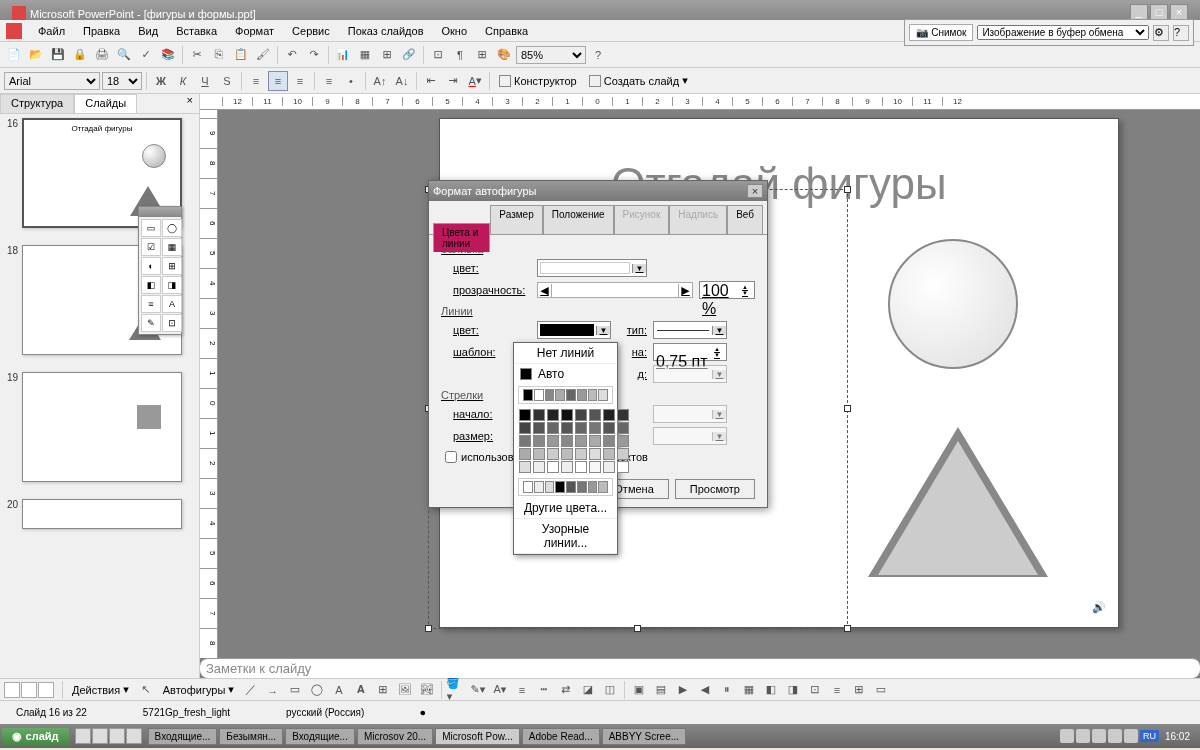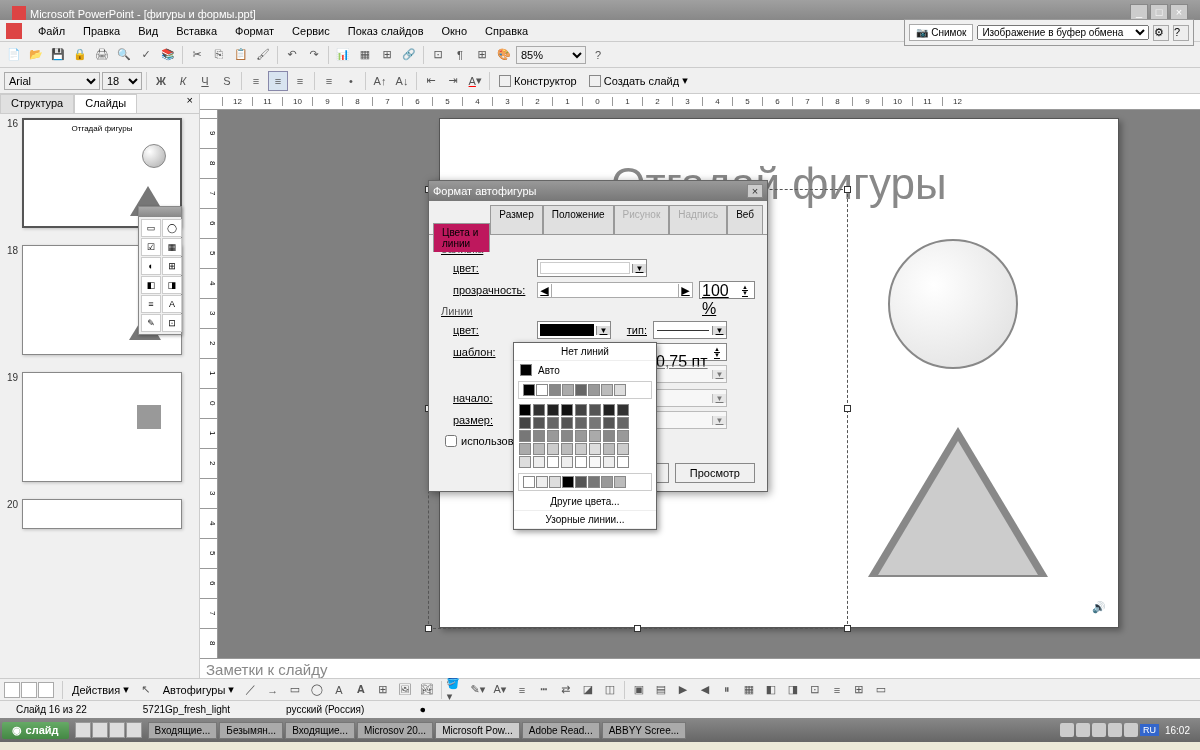--- a/index.html
+++ b/index.html
@@ -92,39 +92,39 @@
 .dialog .dslider .strk { flex: 1; }
 .dialog .dspin { width: 56px; height: 18px; border: 1px solid #888; background: #fff; display: flex; align-items: center; padding: 0 2px; }
 .dialog .dspin .spv { flex: 1; font-size: 16px; margin-top: 20px; }
 .dialog .dspin .spb { width: 10px; font-size: 6px; line-height: 6px; cursor: pointer; }
 .dialog .dchk { display: flex; align-items: center; gap: 4px; padding-left: 4px; }
 .dialog .dchk input { width: 12px; height: 12px; }
 .dialog .dbtns { display: flex; justify-content: flex-end; gap: 6px; padding: 8px 12px; }
 .dialog .dbtn { padding: 3px 14px; border: 1px solid #888; background: #f0f0f0; font-size: 11px; cursor: pointer; }
 
 
-.cpick { position: absolute; left: 513px; top: 342px; width: 144px; background: #fff; border: 1px solid #666; z-index: 70; box-shadow: 2px 2px 6px rgba(0,0,0,0.4); font-size: 10px; }
+.cpick { position: absolute; left: 513px; top: 342px; width: 105px; background: #fff; border: 1px solid #666; z-index: 70; box-shadow: 2px 2px 6px rgba(0,0,0,0.4); font-size: 12px; }
 .cpick .cpr { padding: 3px 6px; cursor: pointer; text-align: center; border-bottom: 1px solid #eee; }
 .cpick .cpauto { display: flex; align-items: center; padding: 3px 6px; gap: 6px; cursor: pointer; text-align: center; }
 .cpick .cpauto .asw { width: 12px; height: 12px; background: #000; border: 1px solid #888; }
 .cpick .cpsw { display: flex; padding: 2px 4px; gap: 1px; border: 1px solid #ccc; margin: 2px 4px; }
 .cpick .cpsw .s { width: 12px; height: 12px; border: 1px solid #888; cursor: pointer; }
 .cpick .cpgrid { display: grid; grid-template-columns: repeat(8, 13px); gap: 1px; padding: 3px 5px; }
 .cpick .cpgrid .c { width: 12px; height: 12px; border: 1px solid #888; cursor: pointer; }
 
 
-.notes { height: 20px; background: #fff; border-top: 1px solid #999; padding: 2px 6px; font-size: 15px; color: #888; }
+.notes { height: 20px; background: #fff; border-top: 1px solid #999; padding: 2px 6px; font-size: 13px; color: #888; border-radius: 8px; }
 
 
 .botrow { display: flex; height: 22px; align-items: center; background: #f0f0f0; border-top: 1px solid #ccc; padding: 0 4px; gap: 2px; }
 .viewbtns { display: flex; gap: 1px; margin-right: 4px; }
 .viewbtns .vb { width: 16px; height: 16px; border: 1px solid #aaa; background: #fff; cursor: pointer; }
 
 
-.status { height: 18px; background: #f0f0f0; border-top: 1px solid #ccc; display: flex; align-items: center; padding: 0 8px; font-size: 10px; gap: 40px; }
+.status { height: 24px; background: #f0f0f0; border-top: 1px solid #ccc; display: flex; align-items: center; padding: 0 8px; font-size: 10px; gap: 40px; }
 .status .sseg { padding: 0 8px; }
 
 
 .taskbar { height: 24px; background: linear-gradient(#888,#666); display: flex; align-items: center; padding: 0 2px; gap: 2px; }
 .taskbar .start { padding: 2px 10px; background: linear-gradient(#6a6,#484); color: #fff; border-radius: 2px; font-weight: bold; font-size: 11px; cursor: pointer; display: flex; align-items: center; gap: 4px; }
 .taskbar .ql { display: flex; gap: 1px; margin: 0 4px; }
 .taskbar .ql .q { width: 16px; height: 16px; background: #ddd; border: 1px solid #999; cursor: pointer; }
 .taskbar .tsk { padding: 2px 6px; background: #aaa; border: 1px solid #777; font-size: 10px; cursor: pointer; max-width: 100px; overflow: hidden; white-space: nowrap; }
 .taskbar .tsk.act { background: #ccc; }
 .taskbar .tray { margin-left: auto; display: flex; align-items: center; gap: 2px; padding: 0 4px; }
@@ -424,20 +424,21 @@
       <div class="drow">
         <div class="dlab"></div>
           <div style="width:74px"></div>
         <div class="dlab" style="width:30px;text-align:right">д:</div>
         <div class="dcombosm" style="opacity:0.5">
             <div class="ar">▼</div>
           </div>
       </div>
     </div>
     <div class="dsec">
+      <div class="dsecl">Стрелки</div>
       <div class="drow">
         <div class="dlab">начало:</div>
         <div style="width:74px"></div>
           <div style="width:30px"></div>
         <div class="dcombosm" style="opacity:0.5">
             <div class="ar">▼</div>
           </div>
       </div>
       <div class="drow">
         <div class="dlab">размер:</div>

